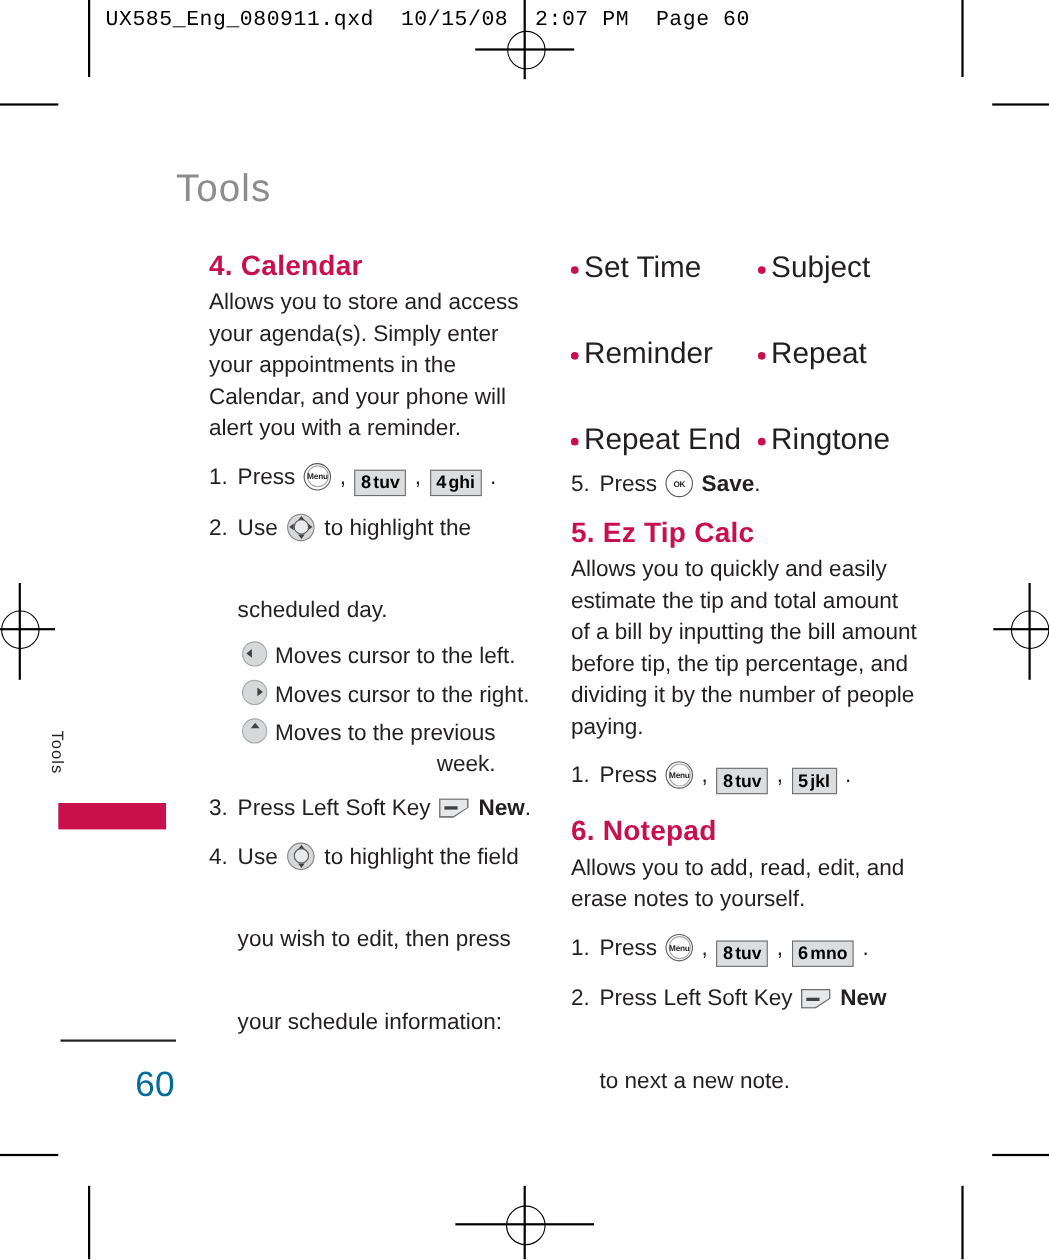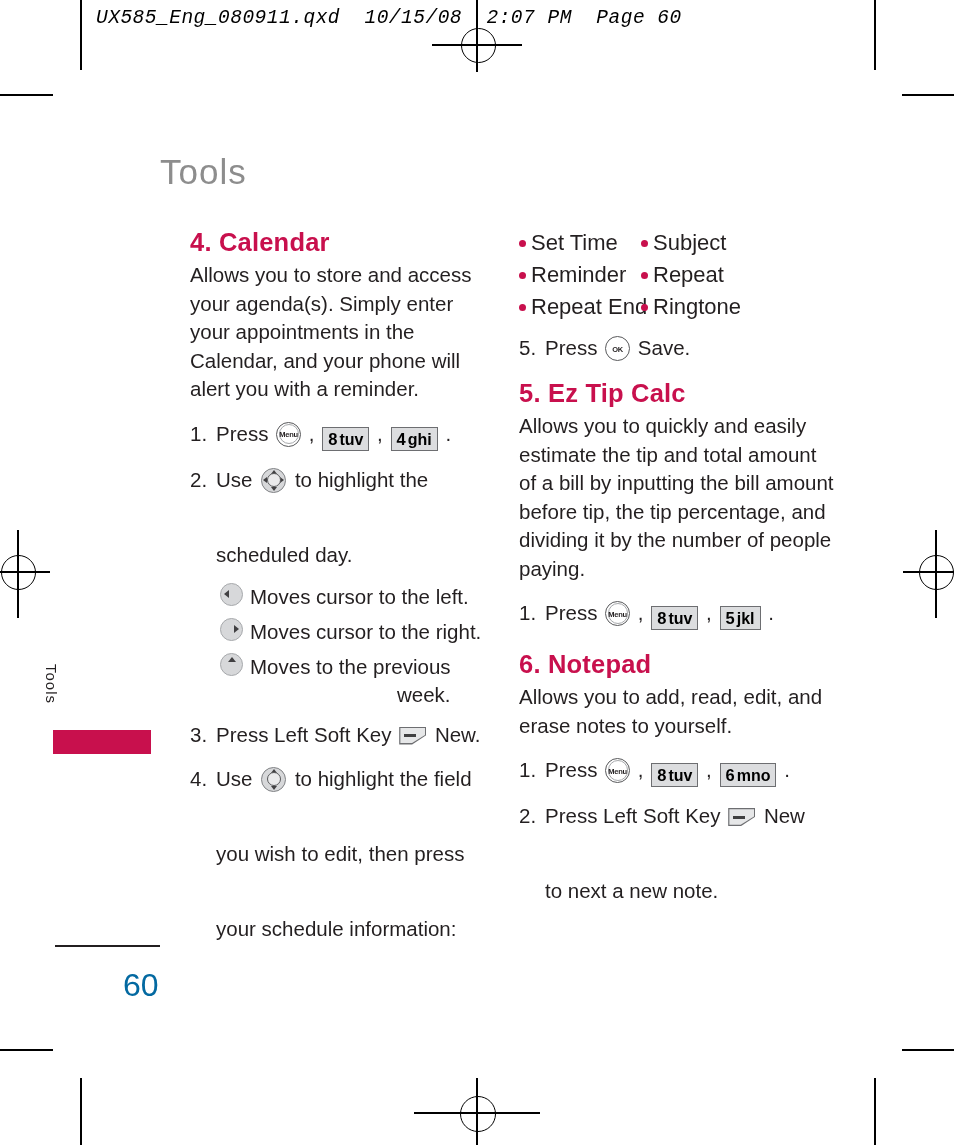--- a/index.html
+++ b/index.html
@@ -28,21 +28,20 @@
   
   .prepress {
     position: absolute;
     left: 96px;
     top: 7px;
     font-family: "Liberation Mono", monospace;
     font-size: 19.5px;
     letter-spacing: 0.5px;
     color: #000;
     white-space: pre;
-    font-style: italic;
   }
 
   
   .page-title {
     position: absolute;
     left: 160px;
     top: 152px;
     font-size: 35px;
     color: #8d8d8d;
     letter-spacing: 1px;
@@ -97,34 +96,35 @@
   }
   .dirrow .txt { padding-left: 7px; }
   .dirrow .txt .cont { display: block; padding-left: 0; }
 
   
   .bullets {
     display: grid;
     grid-template-columns: 122px auto;
     row-gap: 2px;
     margin: 0 0 10px 0;
-    font-size: 22px;
+    font-size: 27px;
     line-height: 30px;
+    gap: 48px;
   }
   .bullets .bi { white-space: nowrap; }
   .dot {
     display: inline-block;
     width: 7px; height: 7px;
     border-radius: 50%;
     background: #c8104d;
     vertical-align: 3px;
     margin-right: 5px;
   }
 
-  b.lbl { font-weight: normal; }
+  b.lbl { font-weight: bold; }
 
   
   .key-menu, .key-ok {
     display: inline-block;
     width: 25px; height: 25px;
     border-radius: 50%;
     border: 1.3px solid #58595b;
     background: #fff;
     position: relative;
     vertical-align: -6px;

